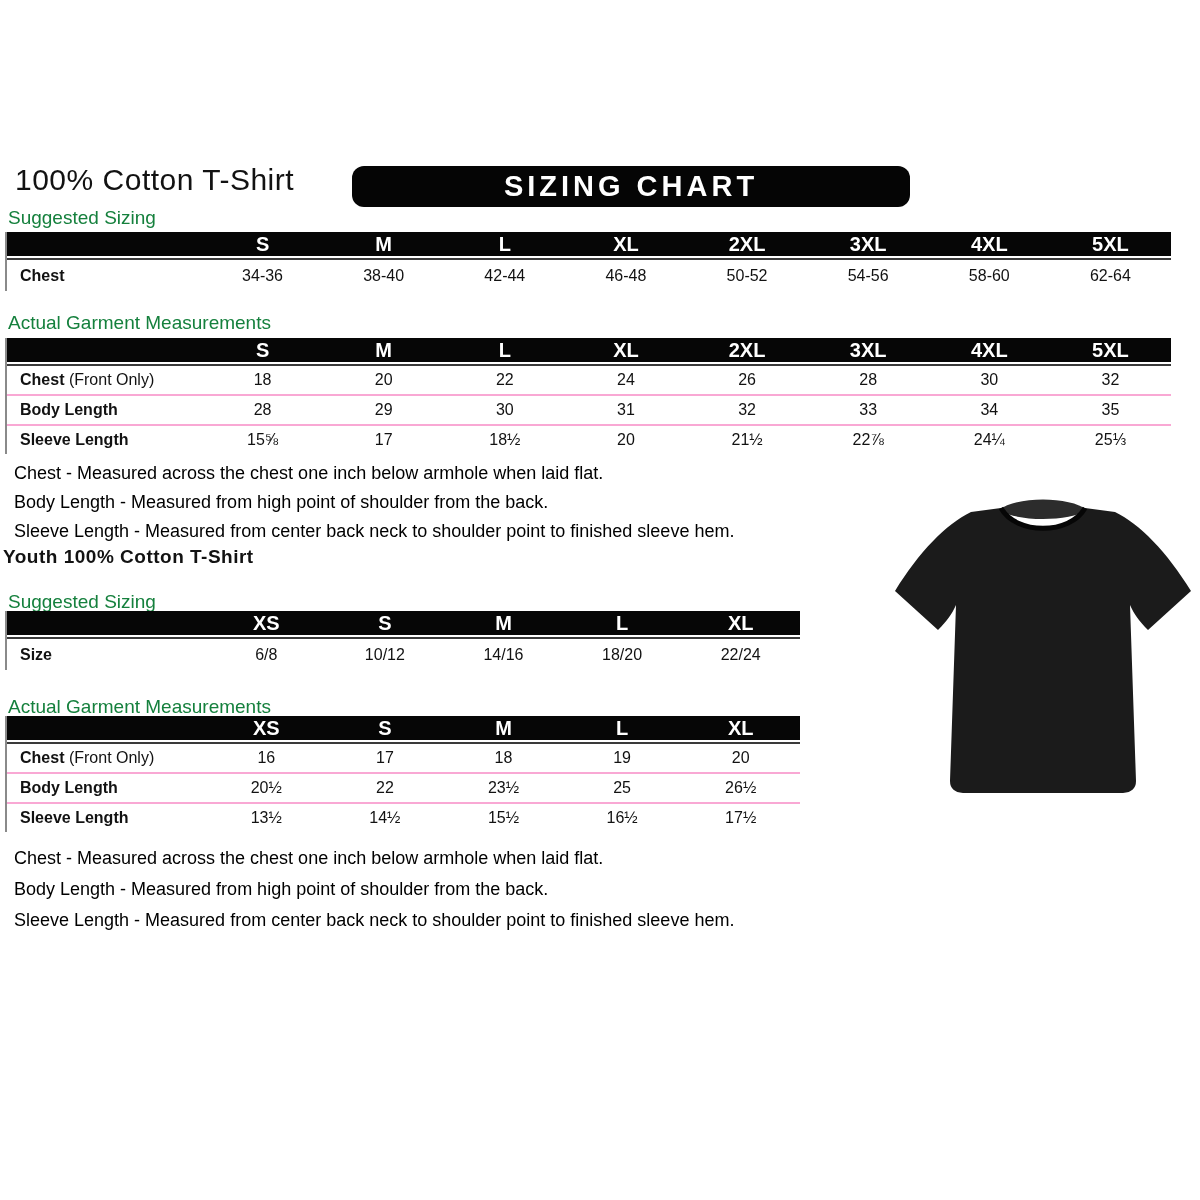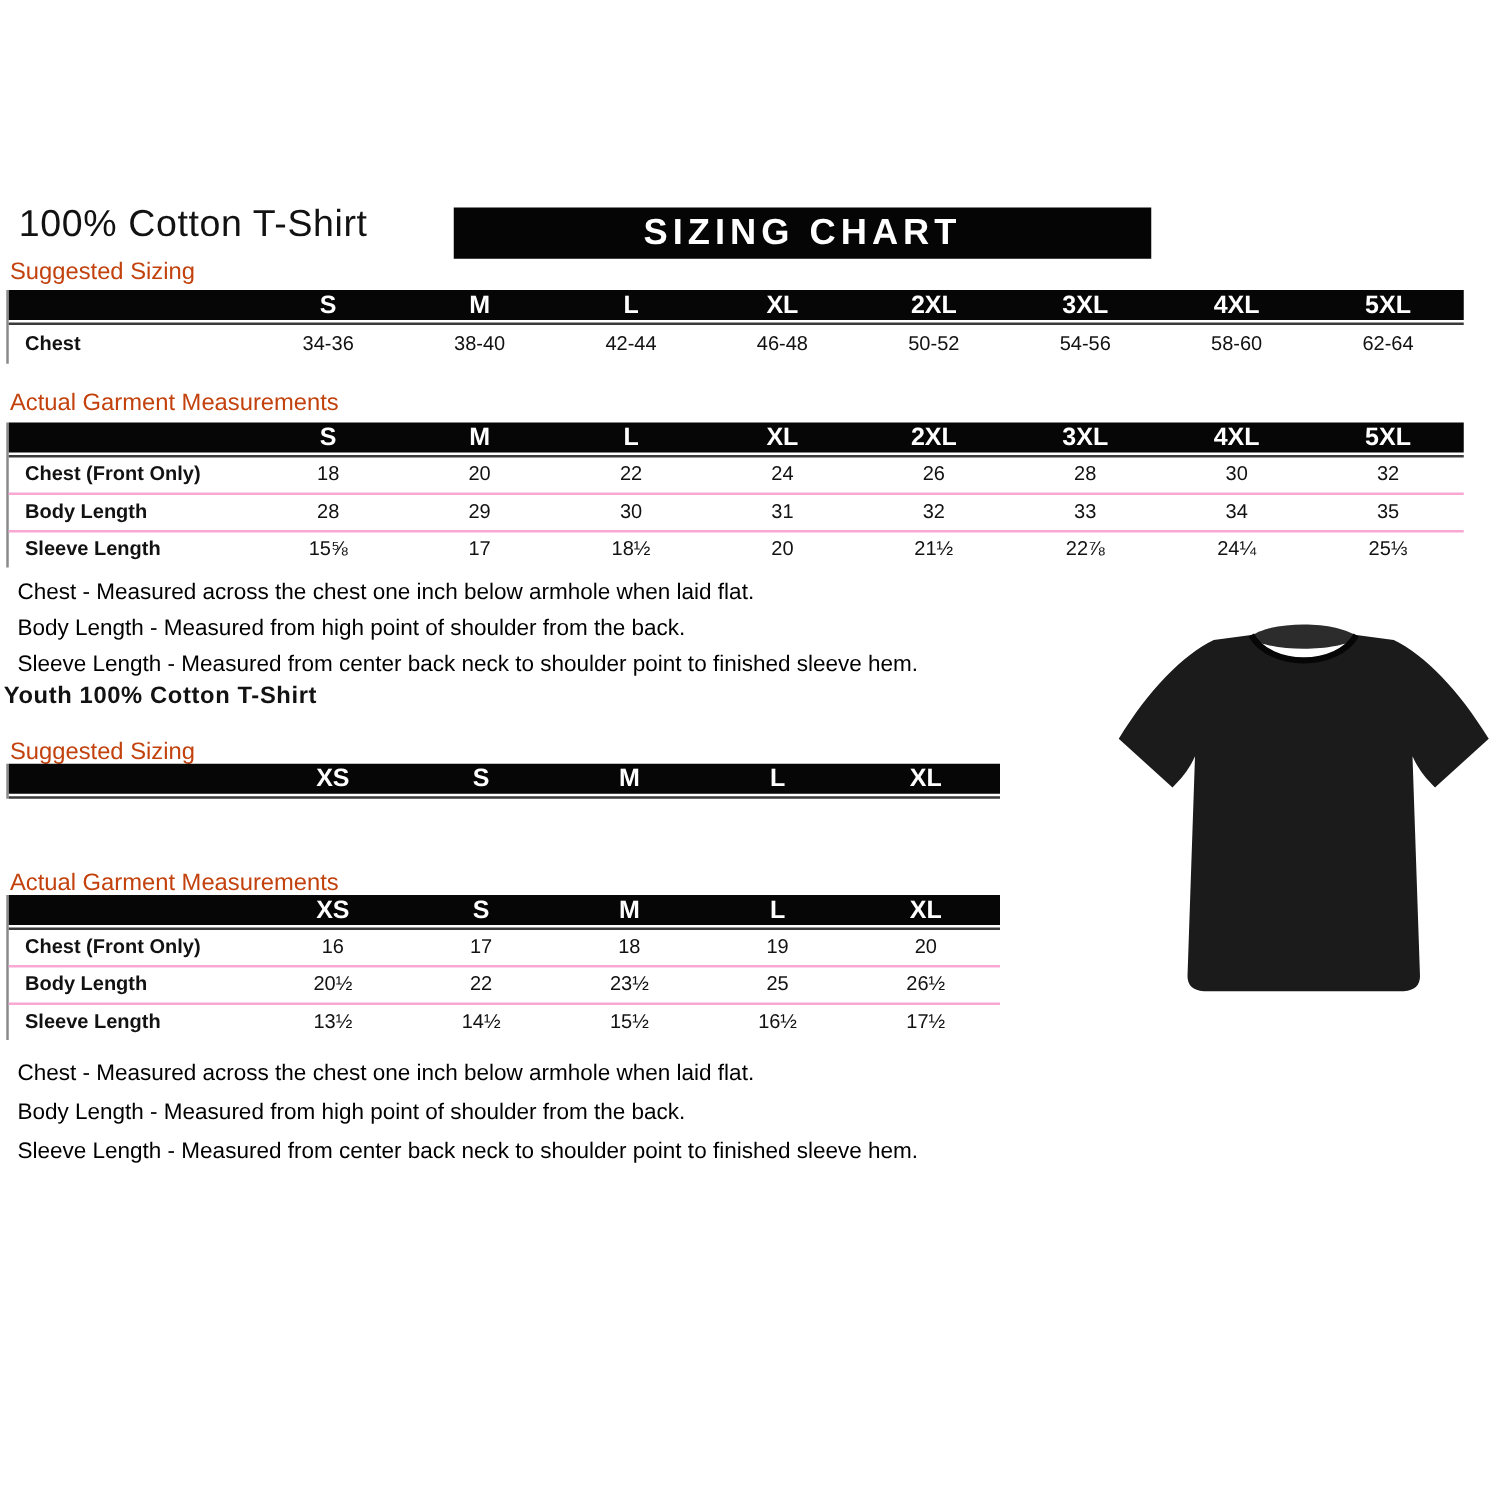--- a/index.html
+++ b/index.html
@@ -13,47 +13,47 @@
 
   .h1 { font-size:30px; font-weight:400; letter-spacing:0.5px; }
   .h1.bold { font-weight:700; }
 
   .banner {
     background:#050505; color:#ffffff; text-align:center;
     font-weight:700; font-size:29px; letter-spacing:4px;
     line-height:41px; height:41px;
   }
 
-  .section-label { font-size:19px; color:#c2410c; }
+  .section-label { font-size:19px; color:#15803d; }
 
   .sztable { border-left:2px solid #8a8a8a; }
   .thead {
     display:flex; align-items:center;
     background:#060606; height:24px;
   }
   .thead .c { color:#ffffff; font-weight:700; font-size:20px; }
   .thead-line { height:2px; background:#3a3a3a; margin-top:2px; }
   .trow { display:flex; align-items:center; height:31px; font-size:16px; }
   .rows-28 .trow { height:28px; }
   .trow + .trow { border-top:2px solid #f9a8d4; }
   .c.label-cell { text-align:left; padding-left:13px; box-sizing:border-box; }
   .c.label-cell b { font-weight:700; }
-  .c.label-cell .suffix { font-weight:700; }
+  .c.label-cell .suffix { font-weight:400; }
   .c.col, .c.val { flex:1; text-align:center; }
 
   .notes .note-line { font-size:18px; color:#000000; }
   .notes.lh29 .note-line { line-height:29px; }
   .notes.lh31 .note-line { line-height:31px; }
 </style>
 </head>
 <body>
 
 <div class="abs h1" style="left:15px; top:163px;">100% Cotton T-Shirt</div>
 
-<div class="abs banner" style="left:363px; top:166px; width:558px;">SIZING CHART</div>
+<div class="abs banner" style="left:352px; top:166px; width:558px;border-radius:12px;">SIZING CHART</div>
 
 <div class="abs section-label" style="left:8px; top:207px;">Suggested Sizing</div>
 
 <div class="abs sztable" style="left:5px; top:232px; width:1164px;">
     <div class="thead">
       <div class="c label-cell" style="width: 195px; flex: 0 0 auto;"></div>
       <div class="c col">S</div>
       <div class="c col">M</div>
       <div class="c col">L</div>
       <div class="c col">XL</div>
@@ -139,20 +139,28 @@
 <div class="abs sztable" style="left:5px; top:611px; width:793px;">
     <div class="thead">
       <div class="c label-cell" style="width: 200px; flex: 0 0 auto;"></div>
       <div class="c col">XS</div>
       <div class="c col">S</div>
       <div class="c col">M</div>
       <div class="c col">L</div>
       <div class="c col">XL</div>
     </div>
     <div class="thead-line"></div>
+    <div class="trow">
+      <div class="c label-cell" style="width: 200px; flex: 0 0 auto;"><b>Size</b></div>
+      <div class="c val">6/8</div>
+      <div class="c val">10/12</div>
+      <div class="c val">14/16</div>
+      <div class="c val">18/20</div>
+      <div class="c val">22/24</div>
+    </div>
   </div>
 
 <div class="abs section-label" style="left:8px; top:696px;">Actual Garment Measurements</div>
 
 <div class="abs sztable rows-28" style="left:5px; top:716px; width:793px;">
     <div class="thead">
       <div class="c label-cell" style="width: 200px; flex: 0 0 auto;"></div>
       <div class="c col">XS</div>
       <div class="c col">S</div>
       <div class="c col">M</div>

